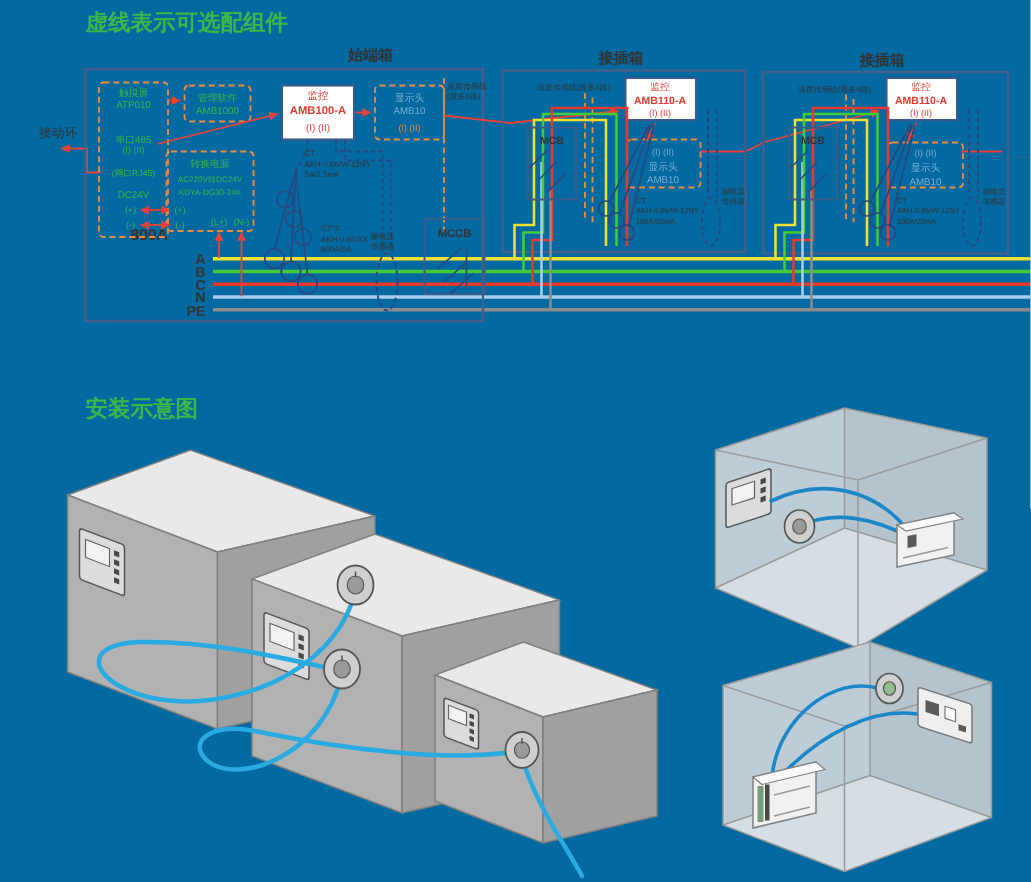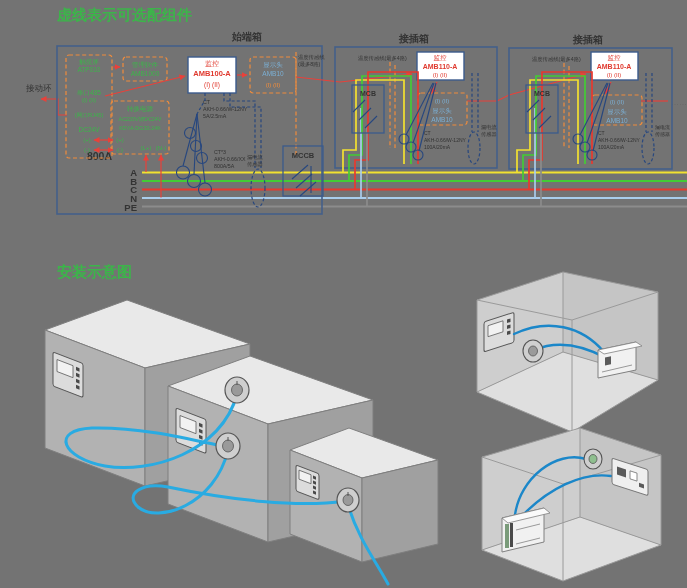--- a/index.html
+++ b/index.html
@@ -1,16 +1,16 @@
 <!DOCTYPE html>
 <html><head>
 <meta charset="utf-8">
 <style>
   html,body{margin:0;padding:0;background:#fff;}
-  .stage{position:relative;width:687px;height:588px;background:#737373;overflow:hidden;
+  .stage{position:relative;width:687px;height:588px;background:#0369a1;overflow:hidden;
          font-family:"Liberation Sans", sans-serif;}
   svg{position:absolute;left:0;top:0;}
   text{font-family:"Liberation Sans", sans-serif;}
   .t-green{fill:#3cb54a;font-weight:bold;}
   .t-comp{fill:#3cb54a;}
   .t-blue{fill:#7bafd4;}
   .t-red{fill:#e03a2f;}
   .t-dark{fill:#333333;}
   .t-orange{fill:#f08c3c;}
   .box-outline{fill:none;stroke:#44608a;stroke-width:1.6;}

